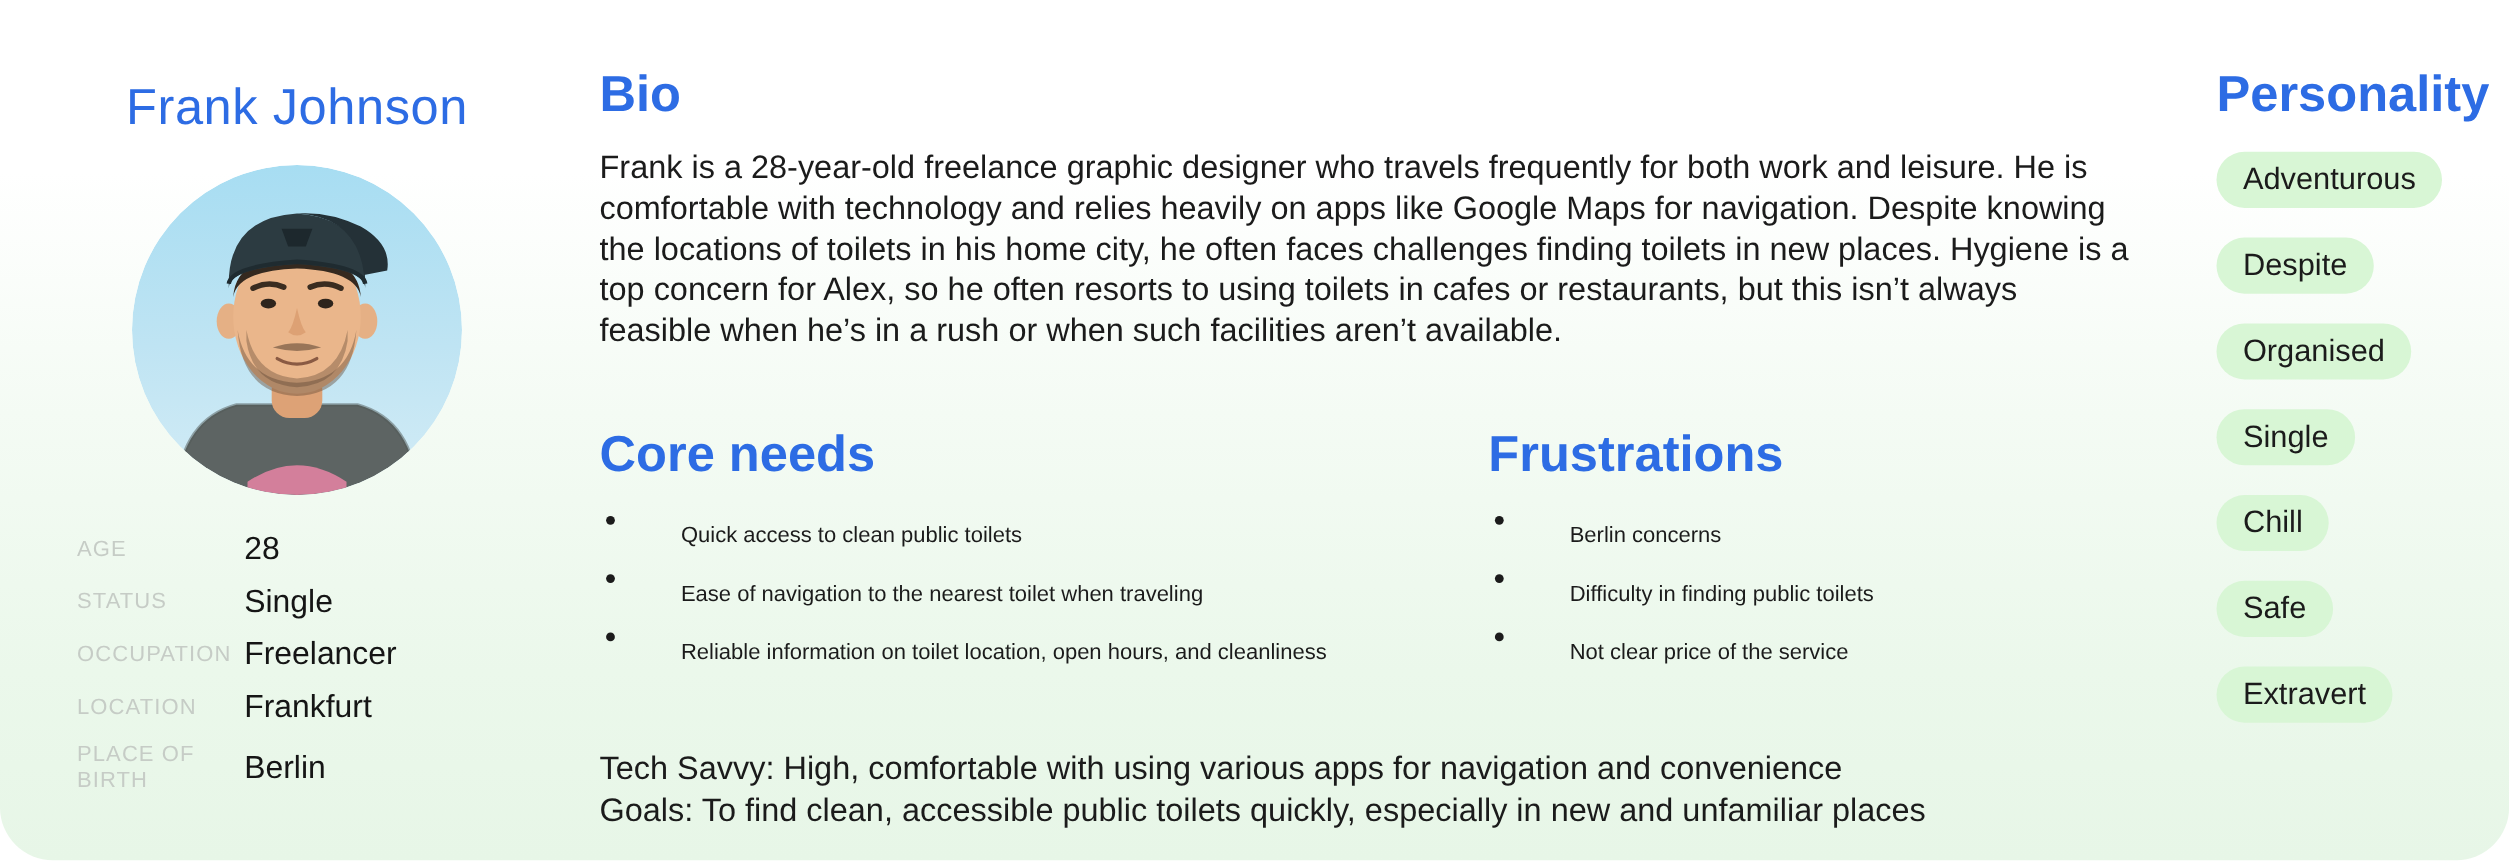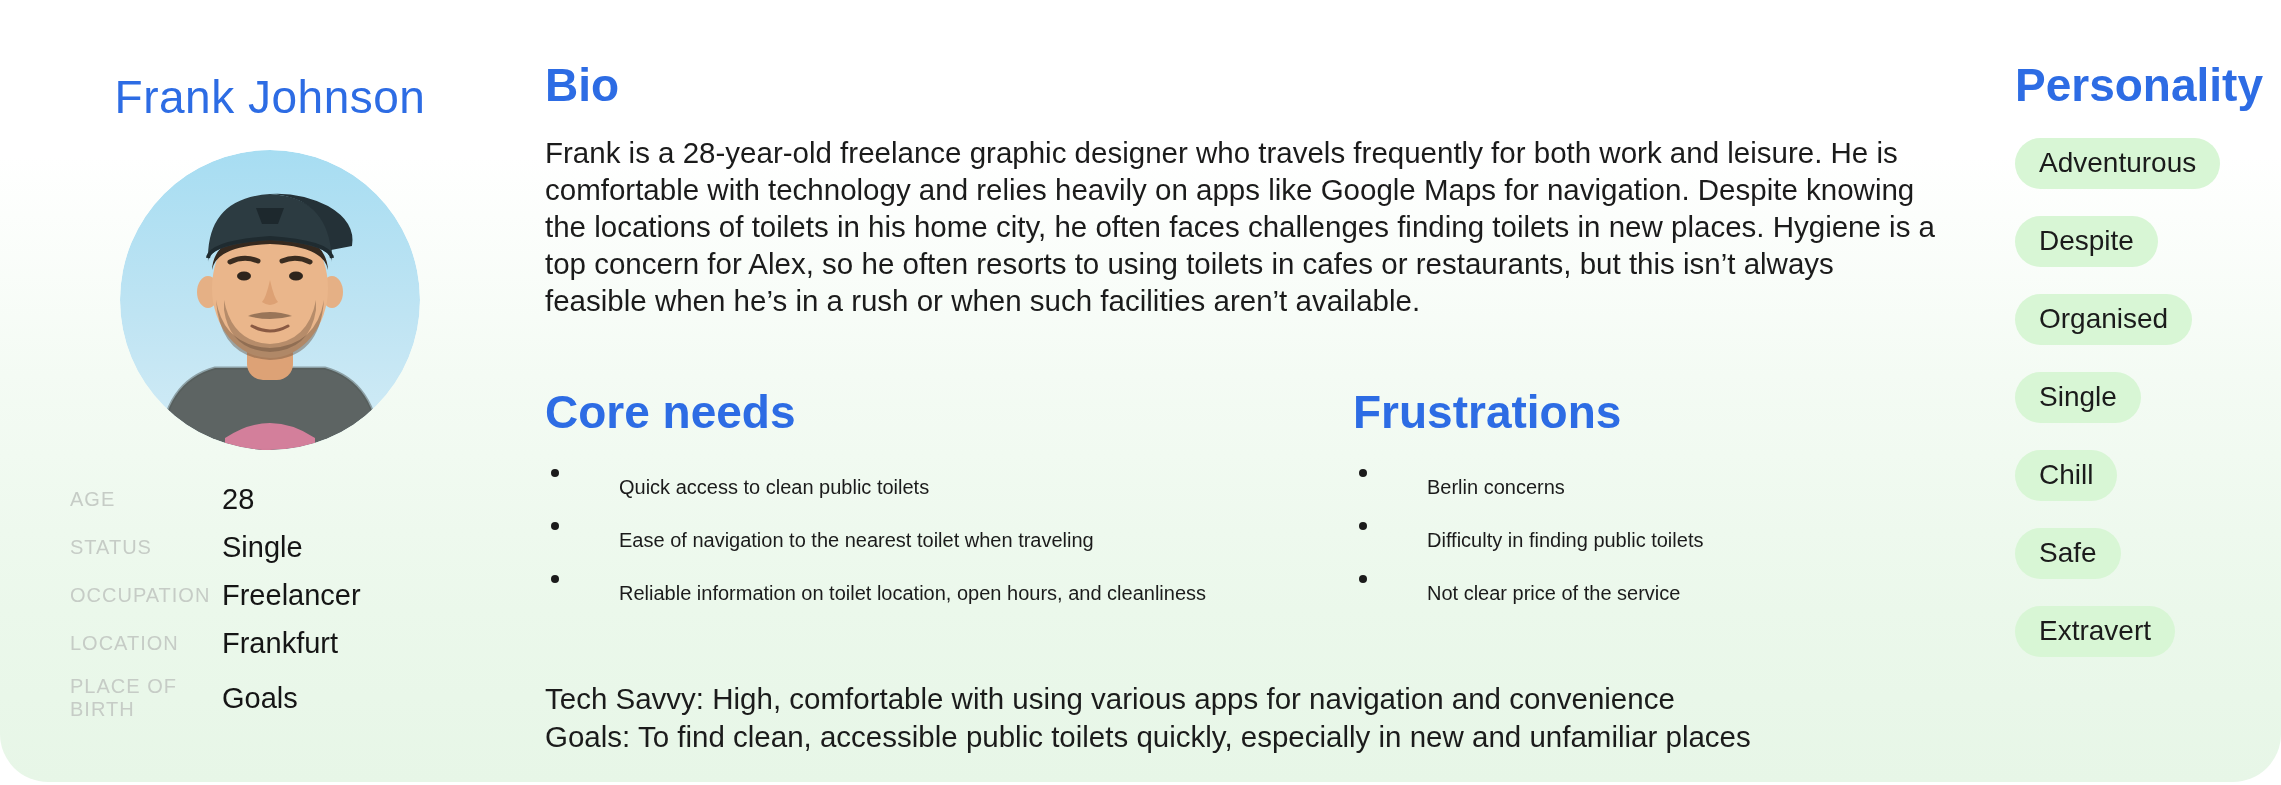--- a/index.html
+++ b/index.html
@@ -218,21 +218,21 @@
           <div class="demo-value">Freelancer</div>
         </div>
 
         <div class="demo-row">
           <div class="demo-label">LOCATION</div>
           <div class="demo-value">Frankfurt</div>
         </div>
 
         <div class="demo-row">
           <div class="demo-label">PLACE OF BIRTH</div>
-          <div class="demo-value">Goals</div>
+          <div class="demo-value">Berlin</div>
         </div>
       </div>
 
     <div class="main-col">
       <div>
         <h2 class="section-heading">Bio</h2>
         <p class="bio-text">Frank is a 28-year-old freelance graphic designer who travels frequently for both work and leisure. He is comfortable with technology and relies heavily on apps like Google Maps for navigation. Despite knowing the locations of toilets in his home city, he often faces challenges finding toilets in new places. Hygiene is a top concern for Alex, so he often resorts to using toilets in cafes or restaurants, but this isn’t always feasible when he’s in a rush or when such facilities aren’t available.</p>
       </div>
 
       <div class="needs-row">

